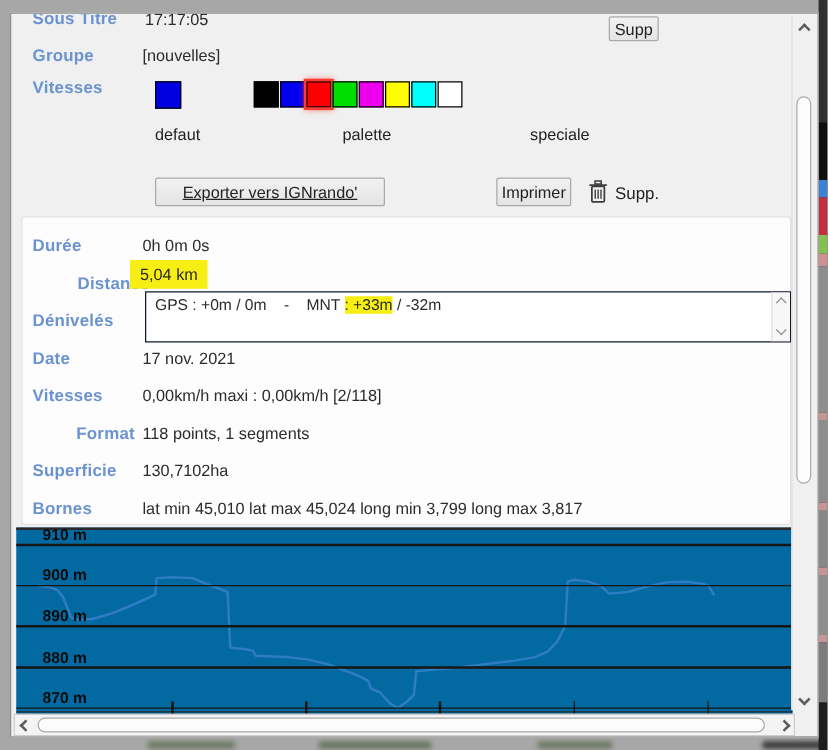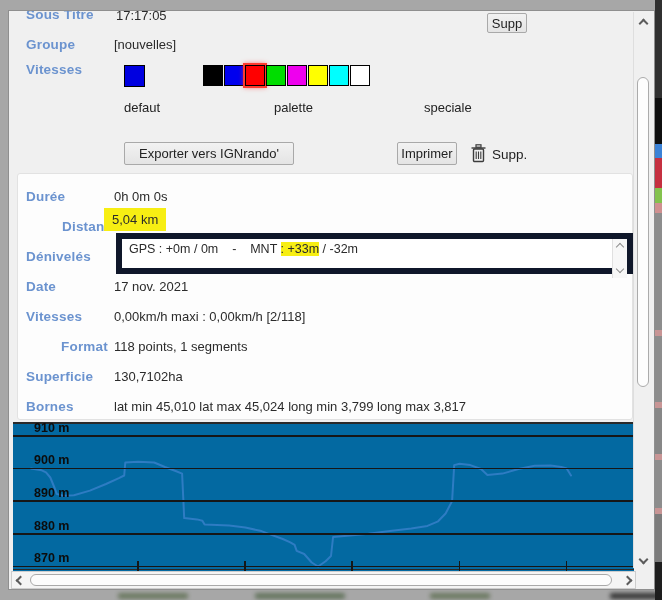--- a/index.html
+++ b/index.html
@@ -39,21 +39,21 @@
   .small-label{position:absolute;font-size:13px;color:#222;}
 
   
   .panel{position:absolute;left:8px;top:162px;width:616px;height:247px;background:#fdfdfd;
          border:1px solid #e2e2e2;border-radius:3px;box-sizing:border-box;}
 
   .hl{background:#f7ee13;}
   .dist-hl{position:absolute;left:95px;top:197px;font-size:13px;color:#2b2b2b;padding:4px 8px;}
 
   .deniv-box{position:absolute;left:107px;top:222px;width:517px;height:41px;box-sizing:border-box;
-             background:#fff;border:6px solid #0f172a;}
+             background:#fff;border:1px solid #0f172a;}
   .deniv-text{position:absolute;left:7px;top:2px;right:16px;font-size:12.5px;color:#2b2b2b;
               line-height:17px;white-space:pre;}
   .mini-sb{position:absolute;right:0;top:0;width:14px;height:39px;background:#f7f7f7;border-left:1px solid #e0e0e0;}
 
   
   .chv{display:block;width:7px;height:7px;border-left:2px solid #5c5c5c;border-bottom:2px solid #5c5c5c;box-sizing:border-box;}
   .chv.up{transform:rotate(135deg);}
   .chv.down{transform:rotate(-45deg);}
   .chv.left{transform:rotate(45deg);}
   .chv.right{transform:rotate(-135deg);}
@@ -135,21 +135,21 @@
         <div class="swatch" style="background: rgb(255, 255, 0);"></div>
         <div class="swatch" style="background: rgb(0, 255, 255);"></div>
         <div class="swatch" style="background: rgb(255, 255, 255);"></div>
       </div>
 
 
     <div class="small-label" style="left:115px;top:89px;">defaut</div>
     <div class="small-label" style="left:265px;top:89px;">palette</div>
     <div class="small-label" style="left:415px;top:89px;">speciale</div>
 
-    <div class="btn" style="left:115px;top:131px;width:170px;">Exporter vers IGNrando'</div>
+    <div class="btn" style="left:115px;top:131px;width:184px;text-decoration:underline;">Exporter vers IGNrando'</div>
     <div class="btn" style="left:388px;top:131px;width:60px;">Imprimer</div>
     <div class="trash-wrap">
       <svg width="15" height="19" viewBox="0 0 15 19">
         <rect x="2.5" y="5" width="10" height="12.5" rx="1" fill="none" stroke="#3c3c3c" stroke-width="1.4"></rect>
         <line x1="0.5" y1="4" x2="14.5" y2="4" stroke="#3c3c3c" stroke-width="1.4"></line>
         <rect x="5" y="0.8" width="5" height="2.4" fill="none" stroke="#3c3c3c" stroke-width="1.2"></rect>
         <line x1="5.2" y1="7.5" x2="5.2" y2="15" stroke="#3c3c3c" stroke-width="1.1"></line>
         <line x1="7.5" y1="7.5" x2="7.5" y2="15" stroke="#3c3c3c" stroke-width="1.1"></line>
         <line x1="9.8" y1="7.5" x2="9.8" y2="15" stroke="#3c3c3c" stroke-width="1.1"></line>
       </svg>

